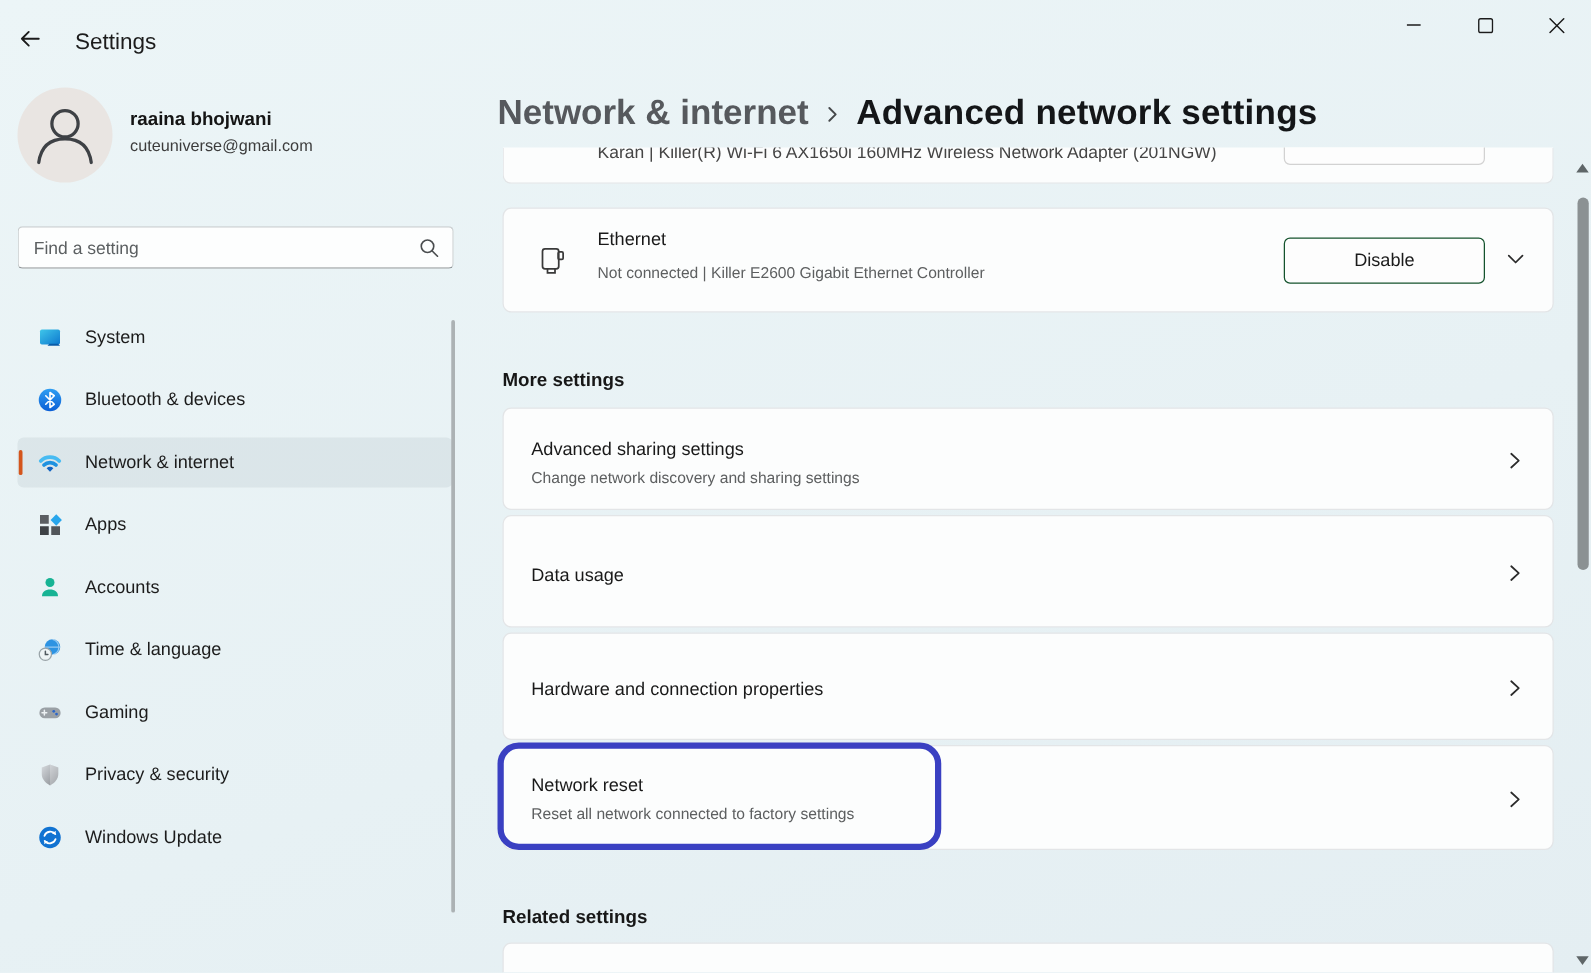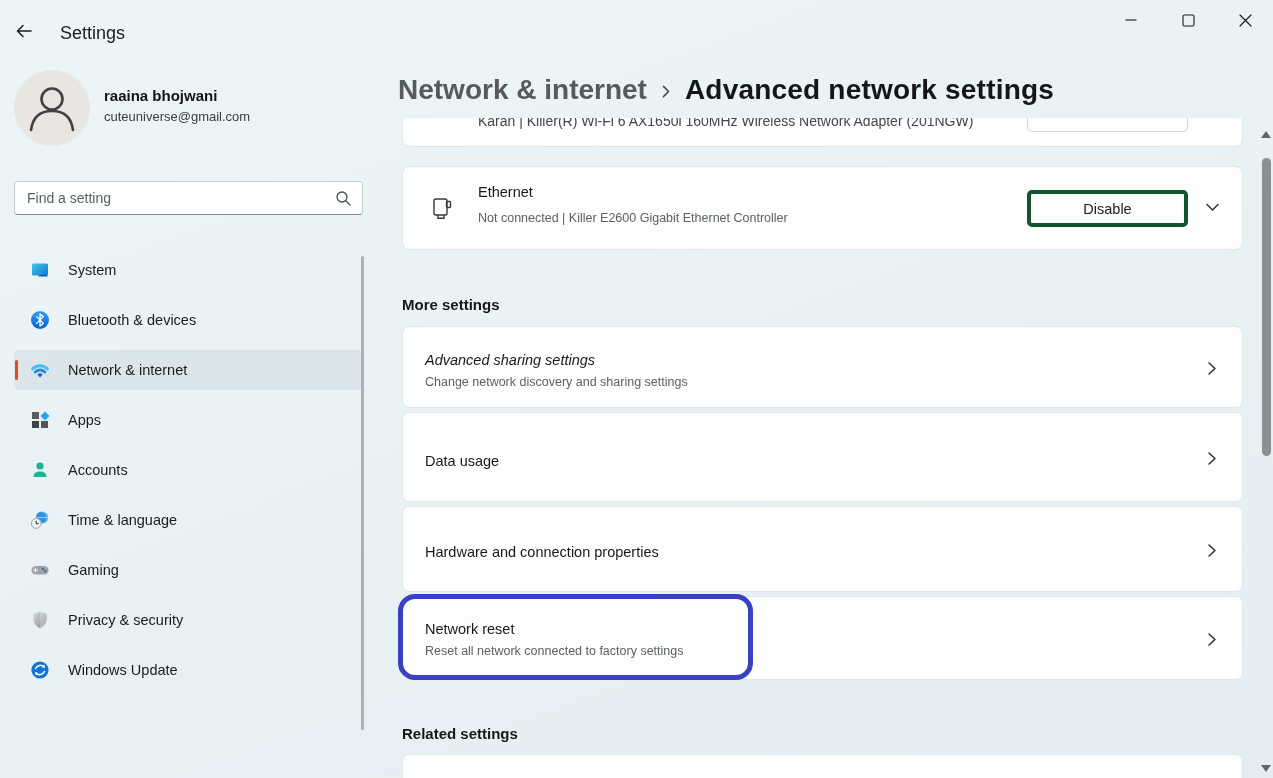--- a/index.html
+++ b/index.html
@@ -50,21 +50,21 @@
   .card-title { position:absolute; font-size:14.5px; color:#191919; }
   .card-sub { position:absolute; font-size:12.5px; color:#5d5f60; }
   .chev-right { position:absolute; }
 
   .clipwrap { position:absolute; left:402px; top:118px; width:841px; height:29px; overflow:hidden;
               background:#fcfdfd; border:1px solid #e3e5e7; border-top:none; border-radius:0 0 7px 7px; }
   .clip-text { position:absolute; left:75px; top:-5px; font-size:14px; color:#454545; white-space:nowrap; }
   .ghost-btn { position:absolute; left:624px; top:-17px; width:161px; height:31px;
                background:#fdfdfd; border:1px solid #d2d2d2; border-radius:5px; }
 
-  .btn { position:absolute; background:#fdfdfd; border:4px solid #14532d; border-radius:5px;
+  .btn { position:absolute; background:#fdfdfd; border:1px solid #14532d; border-radius:5px;
          font-size:14.5px; color:#1b1b1b; display:flex; align-items:center; justify-content:center;
          cursor:pointer; font-family:"Liberation Sans", sans-serif; }
 
   .section-h { position:absolute; left:402px; font-size:15px; font-weight:bold; color:#171717; }
 
   .highlight-box { position:absolute; left:398px; top:594px; width:355px; height:86px;
                    border:5px solid #3a40c2; border-radius:17px; pointer-events:none; }
 
   
   .sb-arrow { position:absolute; left:1261px; width:0; height:0;
@@ -251,21 +251,21 @@
     <div class="card-sub" style="left:75px; top:44px;">Not connected | Killer E2600 Gigabit Ethernet Controller</div>
     <div class="btn" style="left:624px; top:23px; width:161px; height:37px;">Disable</div>
     <svg class="chev-right" style="left:802px; top:33px;" width="15" height="15" viewBox="0 0 15 15">
       <path d="M2 4.5 L7.5 10 L13 4.5" stroke="#2b2b2b" stroke-width="1.4" fill="none" stroke-linecap="round" stroke-linejoin="round"></path>
     </svg>
   </div>
 
   <div class="section-h" style="top:296px;">More settings</div>
 
   <div class="card" style="left:402px; top:326px; width:841px; height:82px;">
-    <div class="card-title" style="left:22px; top:25px;font-style:italic;">Advanced sharing settings</div>
+    <div class="card-title" style="left:22px; top:25px;">Advanced sharing settings</div>
     <div class="card-sub" style="left:22px; top:48px;">Change network discovery and sharing settings</div>
     <svg class="chev-right" style="left:804px; top:34px;" width="10" height="15" viewBox="0 0 10 15">
       <path d="M2 2 L8 7.5 L2 13" stroke="#2b2b2b" stroke-width="1.4" fill="none" stroke-linecap="round" stroke-linejoin="round"></path>
     </svg>
   </div>
 
   <div class="card" style="left:402px; top:506px; width:841px; height:86px;">
     <div class="card-title" style="left:22px; top:37px;">Hardware and connection properties</div>
     <svg class="chev-right" style="left:804px; top:36px;" width="10" height="15" viewBox="0 0 10 15">
       <path d="M2 2 L8 7.5 L2 13" stroke="#2b2b2b" stroke-width="1.4" fill="none" stroke-linecap="round" stroke-linejoin="round"></path>

